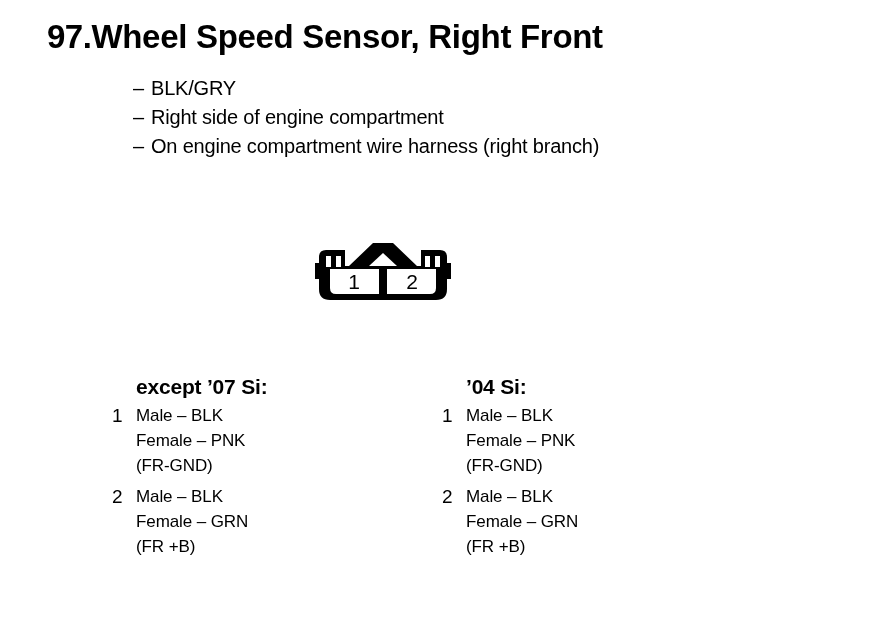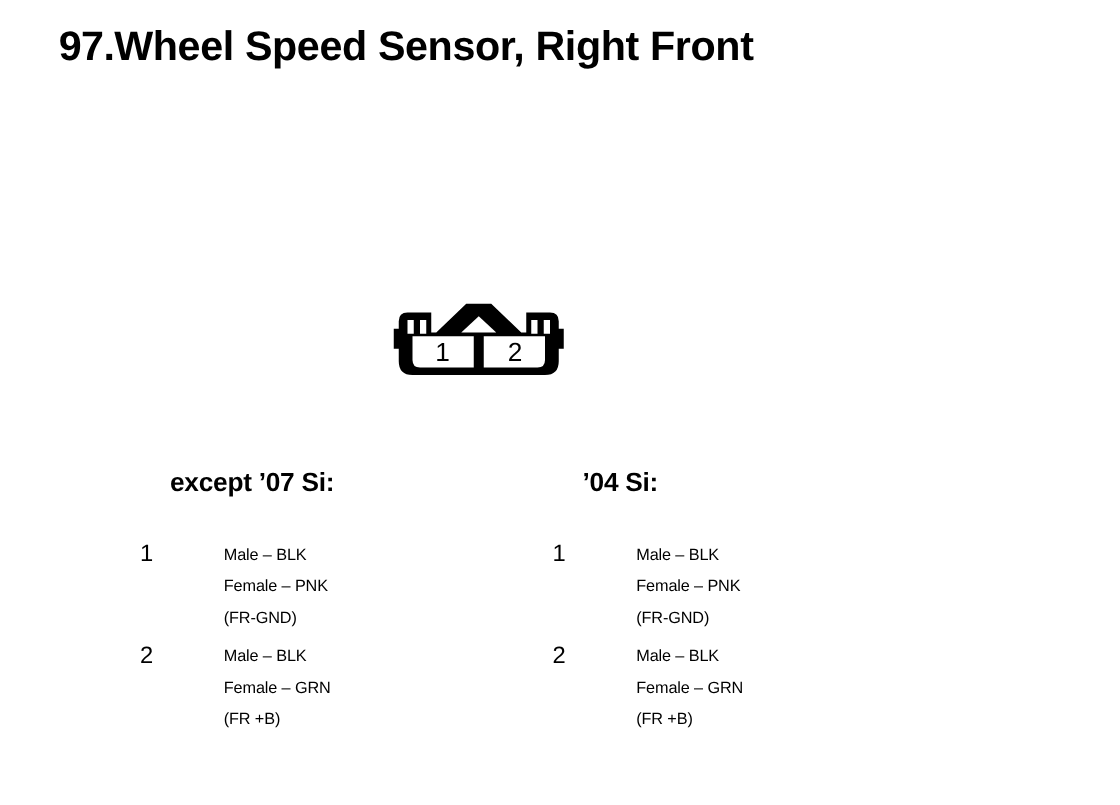--- a/index.html
+++ b/index.html
@@ -95,55 +95,65 @@
     top: 0;
   }
   .legend-col.left  { left: 112px; }
   .legend-col.right { left: 442px; }
 
   .col-heading {
     font-size: 21px;
     font-weight: bold;
     line-height: 1;
     margin-left: 24px;
-    margin-bottom: 34px;
+    margin-bottom: 6px;
     white-space: nowrap;
     letter-spacing: -0.2px;
   }
 
   .pin-block {
     display: flex;
     align-items: flex-start;
     margin-bottom: 6px;
   }
   .pin-index {
     width: 24px;
     flex: 0 0 24px;
     font-size: 19px;
     line-height: 25px;
     text-align: left;
   }
   .pin-lines {
-    font-size: 13px;
+    font-size: 17px;
     line-height: 25px;
     white-space: nowrap;
-    margin-left: 43px;
   }
   .pin-line { display: block; letter-spacing: -0.1px; }
 </style>
 </head>
 <body>
 
 <div class="page">
 
   <div class="header">
     <span class="entry-number">97.</span>
     <span class="entry-title">Wheel Speed Sensor, Right Front</span>
   </div>
 
+  <div class="bullets">
+    <div class="bullet-row">
+      <span class="bullet-dash">–</span><span>BLK/GRY</span>
+    </div>
+    <div class="bullet-row">
+      <span class="bullet-dash">–</span><span>Right side of engine compartment</span>
+    </div>
+    <div class="bullet-row">
+      <span class="bullet-dash">–</span><span>On engine compartment wire harness (right branch)</span>
+    </div>
+  </div>
 
   <div class="connector-wrap">
     <svg class="connector-svg" viewBox="0 0 144 76" xmlns="http://www.w3.org/2000/svg">
 
       <path d="M 8 35
                L 8 29
                Q 8 22 15 22
                L 34 22
                L 34 38
                L 38 38

